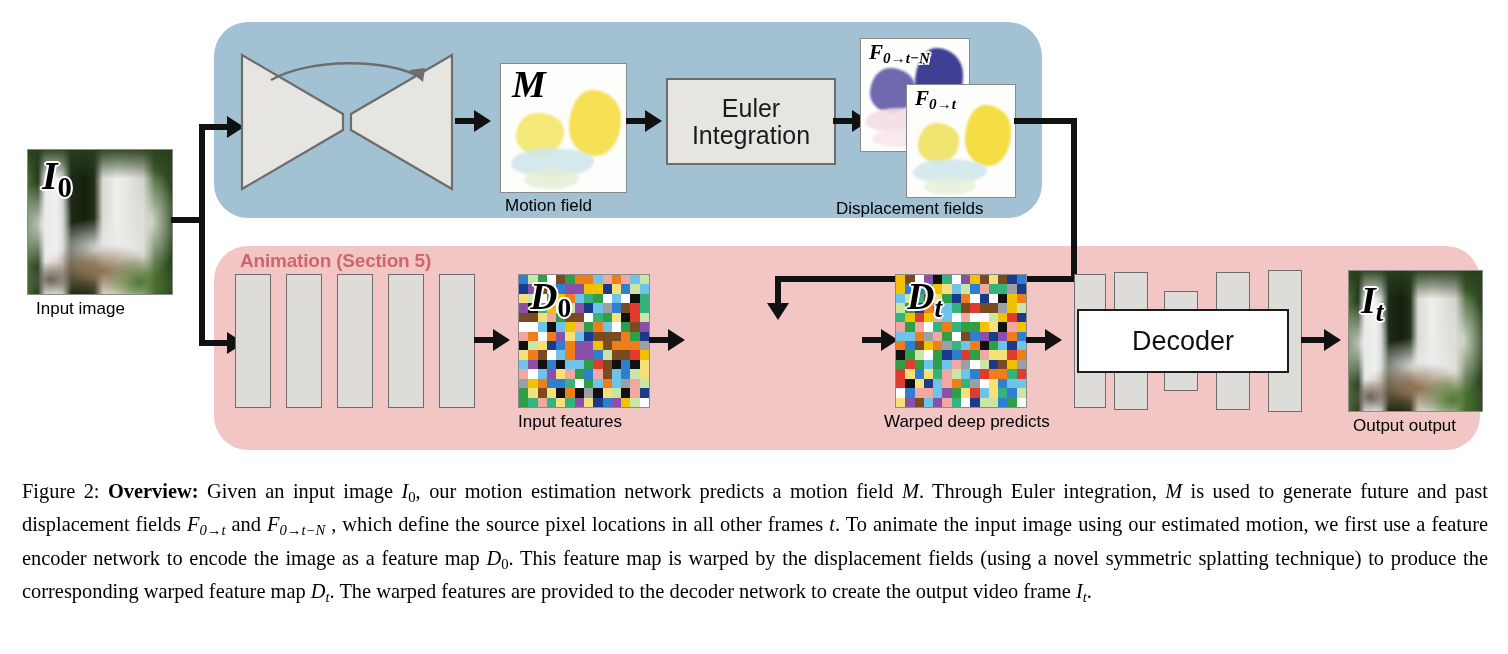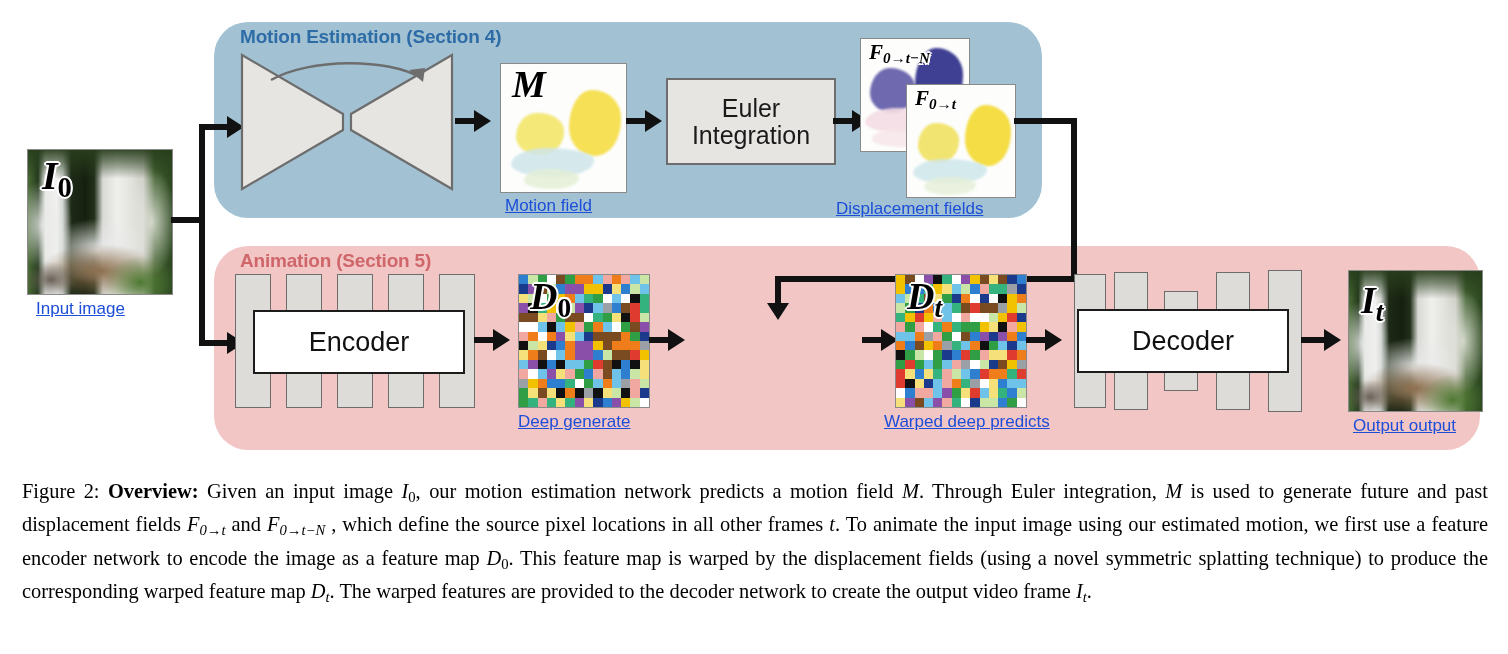--- a/index.html
+++ b/index.html
@@ -24,22 +24,22 @@
             display:flex;align-items:center;justify-content:center;text-align:center;
             color:#111;}
   .greybar{position:absolute;background:#dedcd8;border:1.8px solid #6d6d6d;}
 
   
   .thumb{position:absolute;border:1.6px solid #8a8a8a;background:#fff;overflow:hidden;}
   .thumb-lab{position:absolute;font-family:"Liberation Serif",serif;font-style:italic;
              font-weight:bold;color:#000;z-index:6;
              text-shadow: 2px 0 0 #fff,-2px 0 0 #fff,0 2px 0 #fff,0 -2px 0 #fff,
                           1.4px 1.4px 0 #fff,-1.4px 1.4px 0 #fff,1.4px -1.4px 0 #fff,-1.4px -1.4px 0 #fff;}
-  .sub{position:absolute;font-size:17px;color:#1d4ed8;white-space:nowrap;
-       font-family:"Liberation Sans",sans-serif;text-decoration:underline;}
+  .sub{position:absolute;font-size:17px;color:#000000;white-space:nowrap;
+       font-family:"Liberation Sans",sans-serif;}
 
   
   .hline{position:absolute;background:#111;height:6px;}
   .vline{position:absolute;background:#111;width:6px;}
   .arrow-r{position:absolute;width:0;height:0;border-top:11px solid transparent;
            border-bottom:11px solid transparent;border-left:17px solid #111;}
   .arrow-d{position:absolute;width:0;height:0;border-left:11px solid transparent;
            border-right:11px solid transparent;border-top:17px solid #111;}
 
   
@@ -80,21 +80,20 @@
   .sbi{font-size:.72em;vertical-align:-.28em;font-style:italic;}
 </style>
 </head>
 <body>
 
 <div id="root">
 
   <div class="panel" id="blue-panel"></div>
   <div class="panel" id="pink-panel"></div>
 
-  <div class="panel-title" id="blue-title">Motion Estimation (Section 4)</div>
   <div class="panel-title" id="pink-title">Animation (Section 5)</div>
 
   <div class="thumb" style="left:27px;top:149px;width:144px;height:144px;">
     <div class="falls"></div>
   </div>
   <div class="thumb-lab" style="left:42px;top:152px;font-size:40px;">
     <span>I</span><span class="sb">0</span>
   </div>
   <div class="sub" style="left:36px;top:299px;">Input image</div>
 
@@ -168,23 +167,20 @@
   <div class="vline" style="left:1071px;top:118px;height:164px;"></div>
   <div class="hline" style="left:775px;top:276px;width:302px;"></div>
   <div class="vline" style="left:775px;top:276px;height:31px;"></div>
   <div class="arrow-d" style="left:767px;top:303px;"></div>
 
   <div class="greybar" style="left:235px;top:274px;width:34px;height:132px;"></div>
   <div class="greybar" style="left:286px;top:274px;width:34px;height:132px;"></div>
   <div class="greybar" style="left:337px;top:274px;width:34px;height:132px;"></div>
   <div class="greybar" style="left:388px;top:274px;width:34px;height:132px;"></div>
   <div class="greybar" style="left:439px;top:274px;width:34px;height:132px;"></div>
-  <div class="whitebox" style="left:253px;top:310px;width:208px;height:60px;font-size:27px;">
-    <span>Encoder</span>
-  </div>
 
   <div class="hline" style="left:474px;top:337px;width:22px;"></div>
   <div class="arrow-r" style="left:493px;top:329px;"></div>
 
   <div class="thumb" style="left:518px;top:274px;width:130px;height:132px;">
     <div class="fgrid" id="grid-d0" style="grid-template-columns: repeat(14, 1fr); grid-template-rows: repeat(14, 1fr);">
         <span style="background: rgb(47, 127, 209);"></span>
         <span style="background: rgb(201, 230, 166);"></span>
         <span style="background: rgb(47, 158, 68);"></span>
         <span style="background: rgb(255, 255, 255);"></span>
@@ -378,21 +374,21 @@
         <span style="background: rgb(47, 127, 209);"></span>
         <span style="background: rgb(138, 79, 168);"></span>
         <span style="background: rgb(242, 194, 0);"></span>
         <span style="background: rgb(201, 230, 166);"></span>
         <span style="background: rgb(255, 255, 255);"></span>
       </div>
   </div>
   <div class="thumb-lab" style="left:530px;top:274px;font-size:38px;">
     <span>D</span><span class="sb">0</span>
   </div>
-  <div class="sub" style="left:518px;top:412px;">Deep generate</div>
+  <div class="sub" style="left:518px;top:412px;">Input features</div>
 
   <div class="hline" style="left:649px;top:337px;width:22px;"></div>
   <div class="arrow-r" style="left:668px;top:329px;"></div>
 
 
   <div class="hline" style="left:862px;top:337px;width:22px;"></div>
   <div class="arrow-r" style="left:881px;top:329px;"></div>
 
   <div class="thumb" style="left:895px;top:274px;width:130px;height:132px;">
     <div class="fgrid" id="grid-dt" style="grid-template-columns: repeat(14, 1fr); grid-template-rows: repeat(14, 1fr);">

